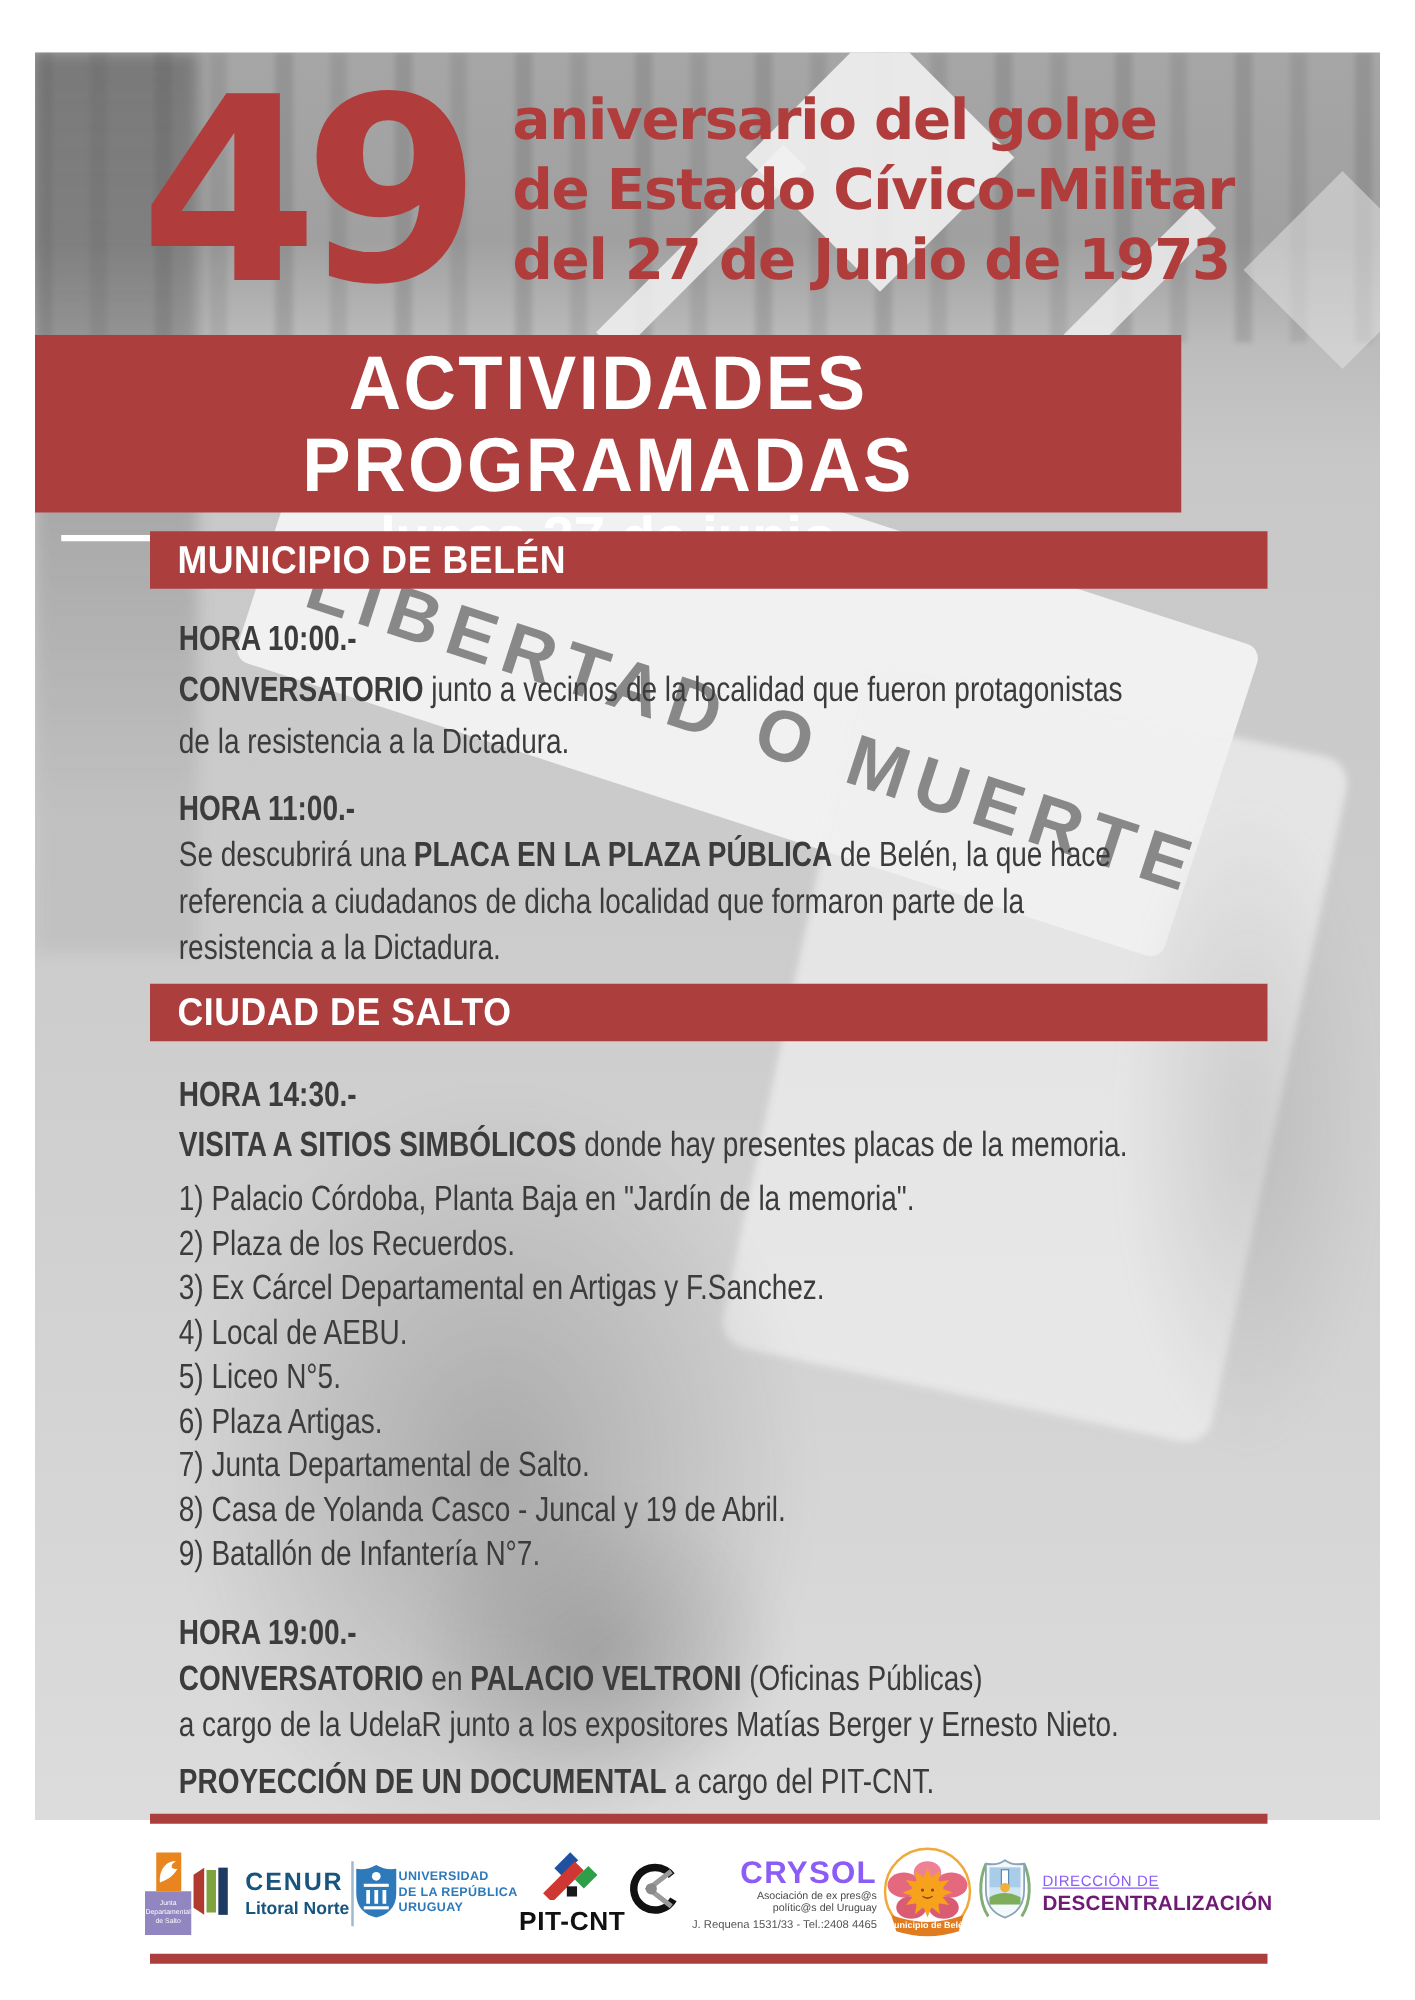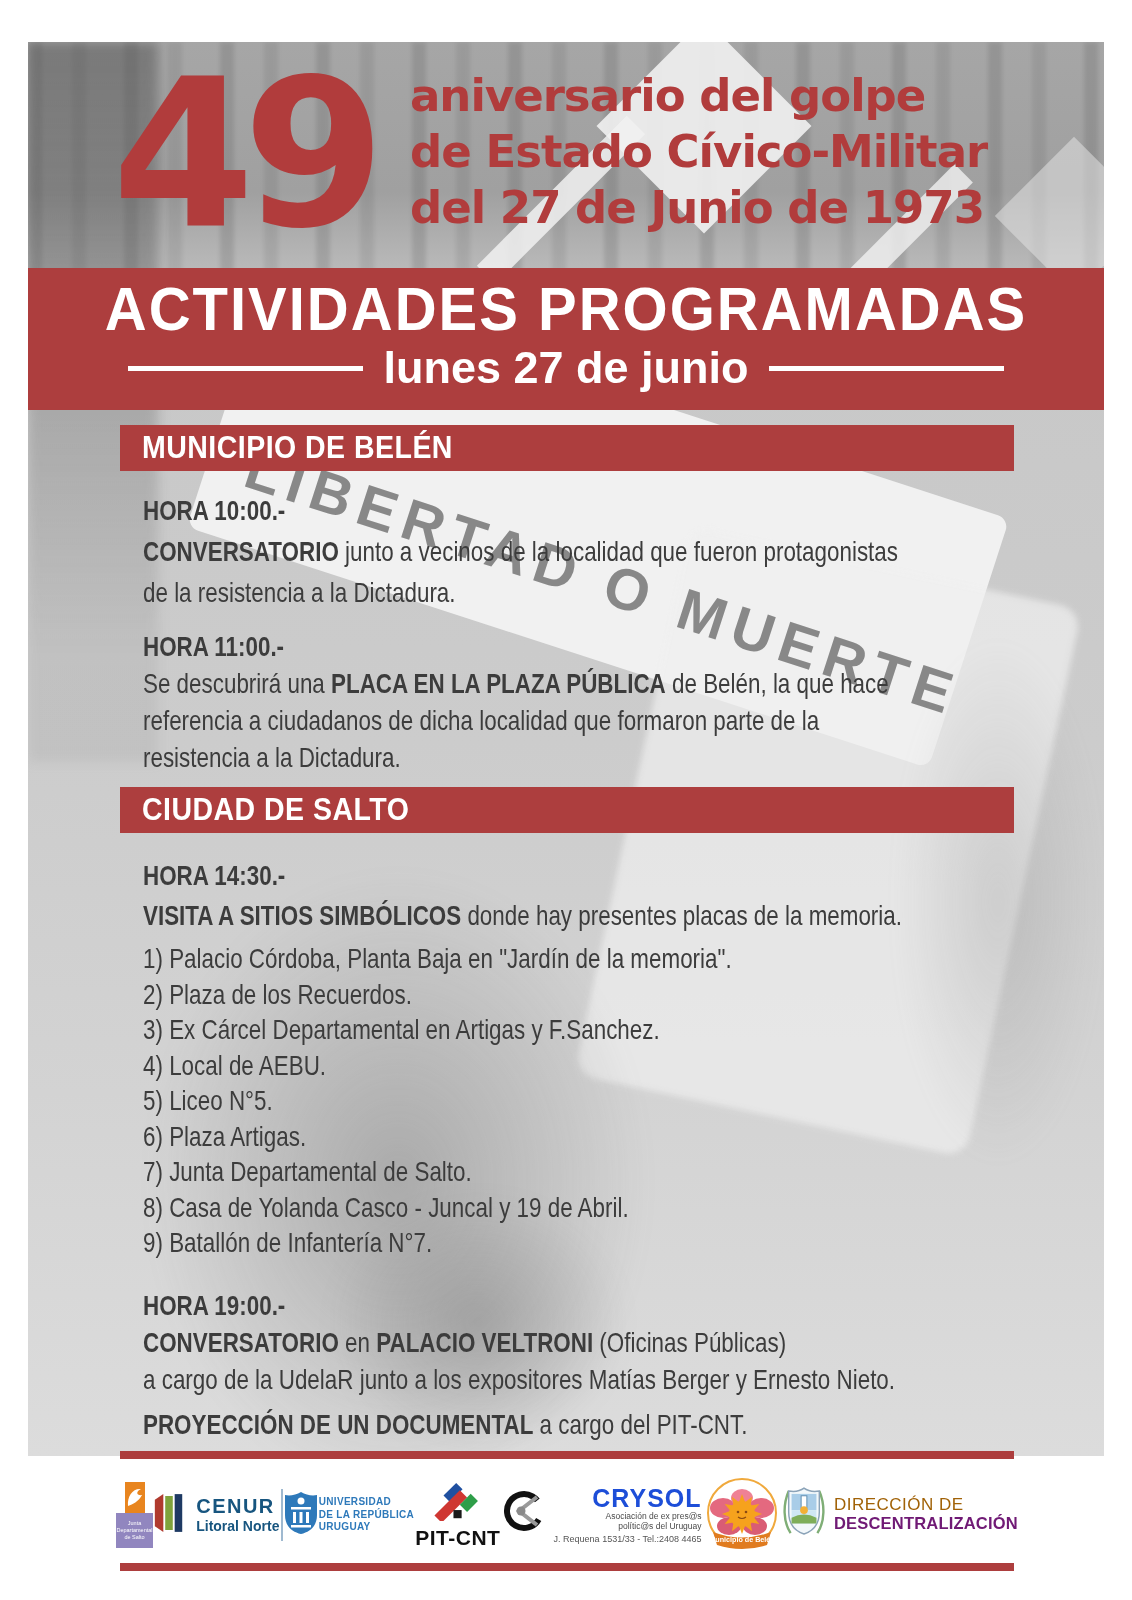--- a/index.html
+++ b/index.html
@@ -34,21 +34,21 @@
   .ph-sh2{left:300px;top:1150px;width:300px;height:260px;
       background:radial-gradient(closest-side,rgba(90,90,90,.32),rgba(90,90,90,0));}
   .ph-sh3{left:870px;top:600px;width:200px;height:520px;
       background:radial-gradient(closest-side,rgba(140,140,140,.28),rgba(140,140,140,0));}
   
   .big-number{position:absolute;left:112px;top:52px;z-index:2;color:#b13c3c;
       font-family:"DejaVu Sans",sans-serif;font-weight:bold;font-size:205px;line-height:1;letter-spacing:-12px;}
   .title-lines{position:absolute;left:410px;top:68px;z-index:2;color:#b13c3c;
       font-family:"DejaVu Sans",sans-serif;font-weight:bold;font-size:45px;line-height:56px;letter-spacing:-1px;}
   
-  .banner{position:absolute;left:28px;top:268px;width:1076px;height:142px;background:#ad3e3e;
+  .banner{position:absolute;left:28px;top:268px;width:917px;height:142px;background:#ad3e3e;
       z-index:2;color:#fff;text-align:center;}
   .banner-h{margin-top:10px;font-weight:700;font-size:58px;line-height:62px;letter-spacing:2px;
       transform:scaleY(1.05);}
   .banner-sub{display:flex;align-items:center;justify-content:center;gap:20px;margin-top:2px;}
   .banner-sub-label{font-weight:700;font-size:45px;}
   .banner-rule{width:235px;height:5px;background:#fff;}
   
   .section-bar{position:absolute;left:120px;width:894px;height:46px;background:#ad3e3e;z-index:2;
       color:#fff;font-weight:700;font-size:31px;line-height:46px;padding-left:22px;box-sizing:border-box;}
   .section-bar>span{display:inline-block;transform:scaleX(.92);transform-origin:left center;letter-spacing:.5px;}
@@ -86,27 +86,27 @@
   
   .lg-udelar{gap:1px;}
   .udelar-text{display:flex;flex-direction:column;color:#2e79ba;font-weight:700;
       font-size:10px;line-height:12.5px;letter-spacing:.3px;}
   
   .lg-pitcnt{flex-direction:column;gap:1px;display:flex;align-items:center;}
   .pitcnt-label{font-size:21px;font-weight:800;color:#111;letter-spacing:.5px;}
   
   .lg-crysol{gap:6px;align-items:flex-start;}
   .crysol-text{display:flex;flex-direction:column;align-items:flex-end;}
-  .crysol-name{font-size:25px;font-weight:800;color:#1d4ed8;letter-spacing:1px;line-height:25px;}
+  .crysol-name{font-size:25px;font-weight:800;color:#8b5cf6;letter-spacing:1px;line-height:25px;}
   .crysol-sub{font-size:8.5px;color:#4a4a4a;line-height:10px;text-align:right;}
   .crysol-addr{font-size:9px;color:#555;margin-top:3px;text-align:right;}
   
   .lg-desc{gap:8px;}
   .desc-text{display:flex;flex-direction:column;}
-  .desc-l1{font-size:17px;color:#a16207;letter-spacing:.5px;line-height:16px;}
+  .desc-l1{font-size:12px;color:#8b5cf6;letter-spacing:.5px;line-height:16px;text-decoration:underline;}
   .desc-l2{font-size:16.5px;font-weight:700;color:#701a75;letter-spacing:.2px;line-height:20px;}
 </style>
 </head>
 <body>
 
 <div class="page">
 
   <div class="photo">
     <div class="ph ph-streaks"></div>
     <div class="ph ph-leftdark"></div>

